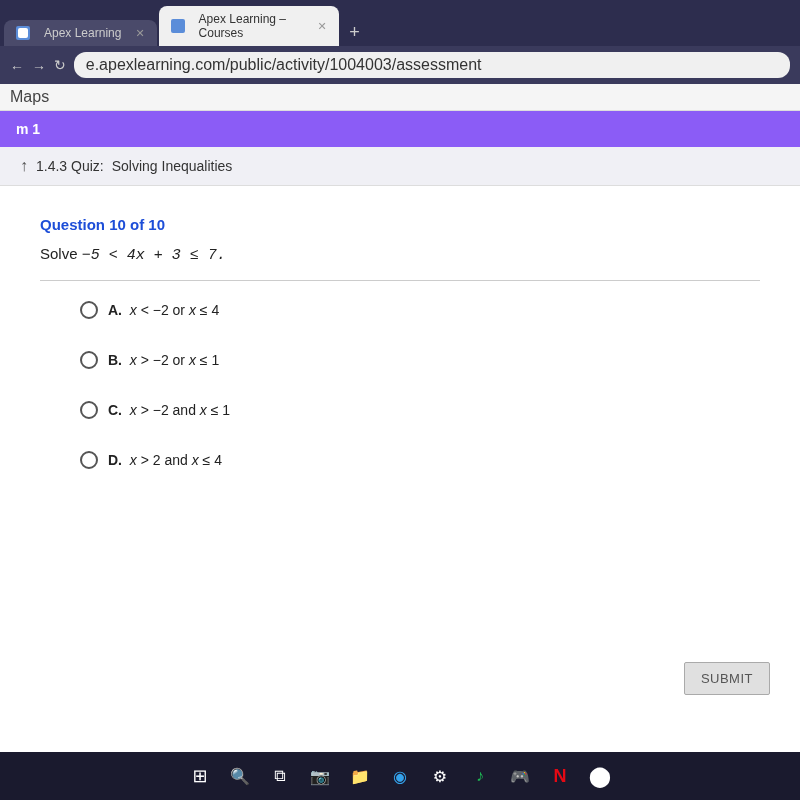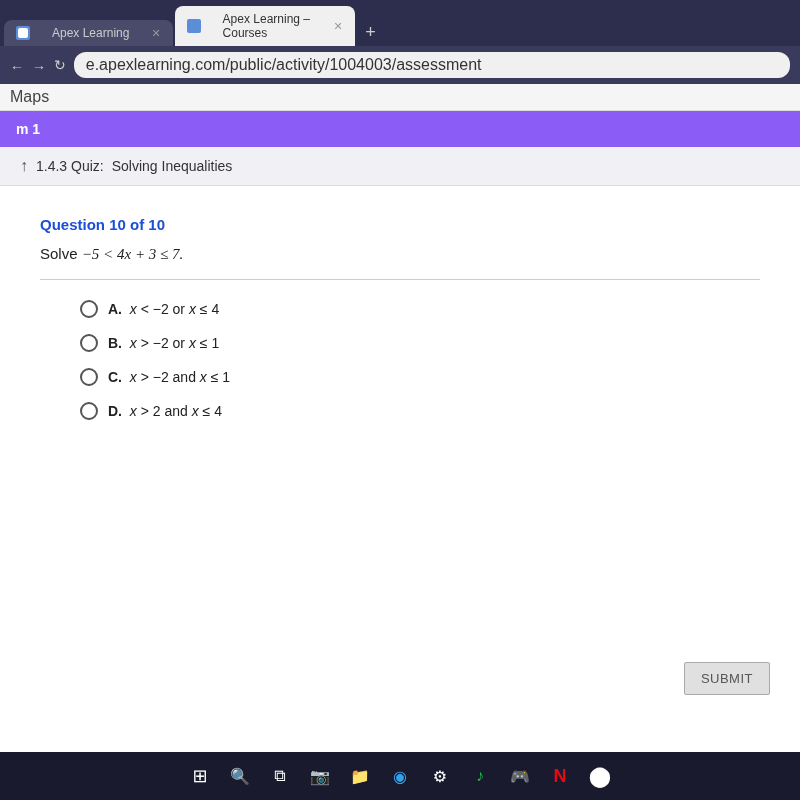--- a/index.html
+++ b/index.html
@@ -27,21 +27,21 @@
     }
 
     .tab {
       display: flex;
       align-items: center;
       padding: 6px 12px;
       border-radius: 8px 8px 0 0;
       font-size: 12px;
       color: #ccc;
       background: #4a4a6a;
-      gap: 22px;
+      gap: 14px;
       min-width: 140px;
       max-width: 180px;
     }
 
     .tab.active {
       background: #f0f0f0;
       color: #333;
     }
 
     .tab-icon {
@@ -152,21 +152,21 @@
       color: #222;
       margin-bottom: 20px;
       border-bottom: 1px solid #ccc;
       padding-bottom: 16px;
     }
 
     .options-list {
       list-style: none;
       display: flex;
       flex-direction: column;
-      gap: 16px;
+      gap: 32px;
       padding-left: 40px;
     }
 
     .option-item {
       display: flex;
       align-items: center;
       gap: 10px;
       font-size: 14px;
       color: #222;
     }
@@ -243,21 +243,21 @@
       border-radius: 4px;
     }
 
     .taskbar-icon.windows {
       background: transparent;
     }
 
     
     .math {
       font-style: italic;
-      font-family: Liberation Serif, serif;
+      font-family: Liberation Mono, monospace;
       margin-top: 46px;
     }
   </style>
 </head>
 <body>
 
 <div class="browser-chrome">
   <div class="tab-bar">
     <div class="tab">
       <div class="tab-icon">

